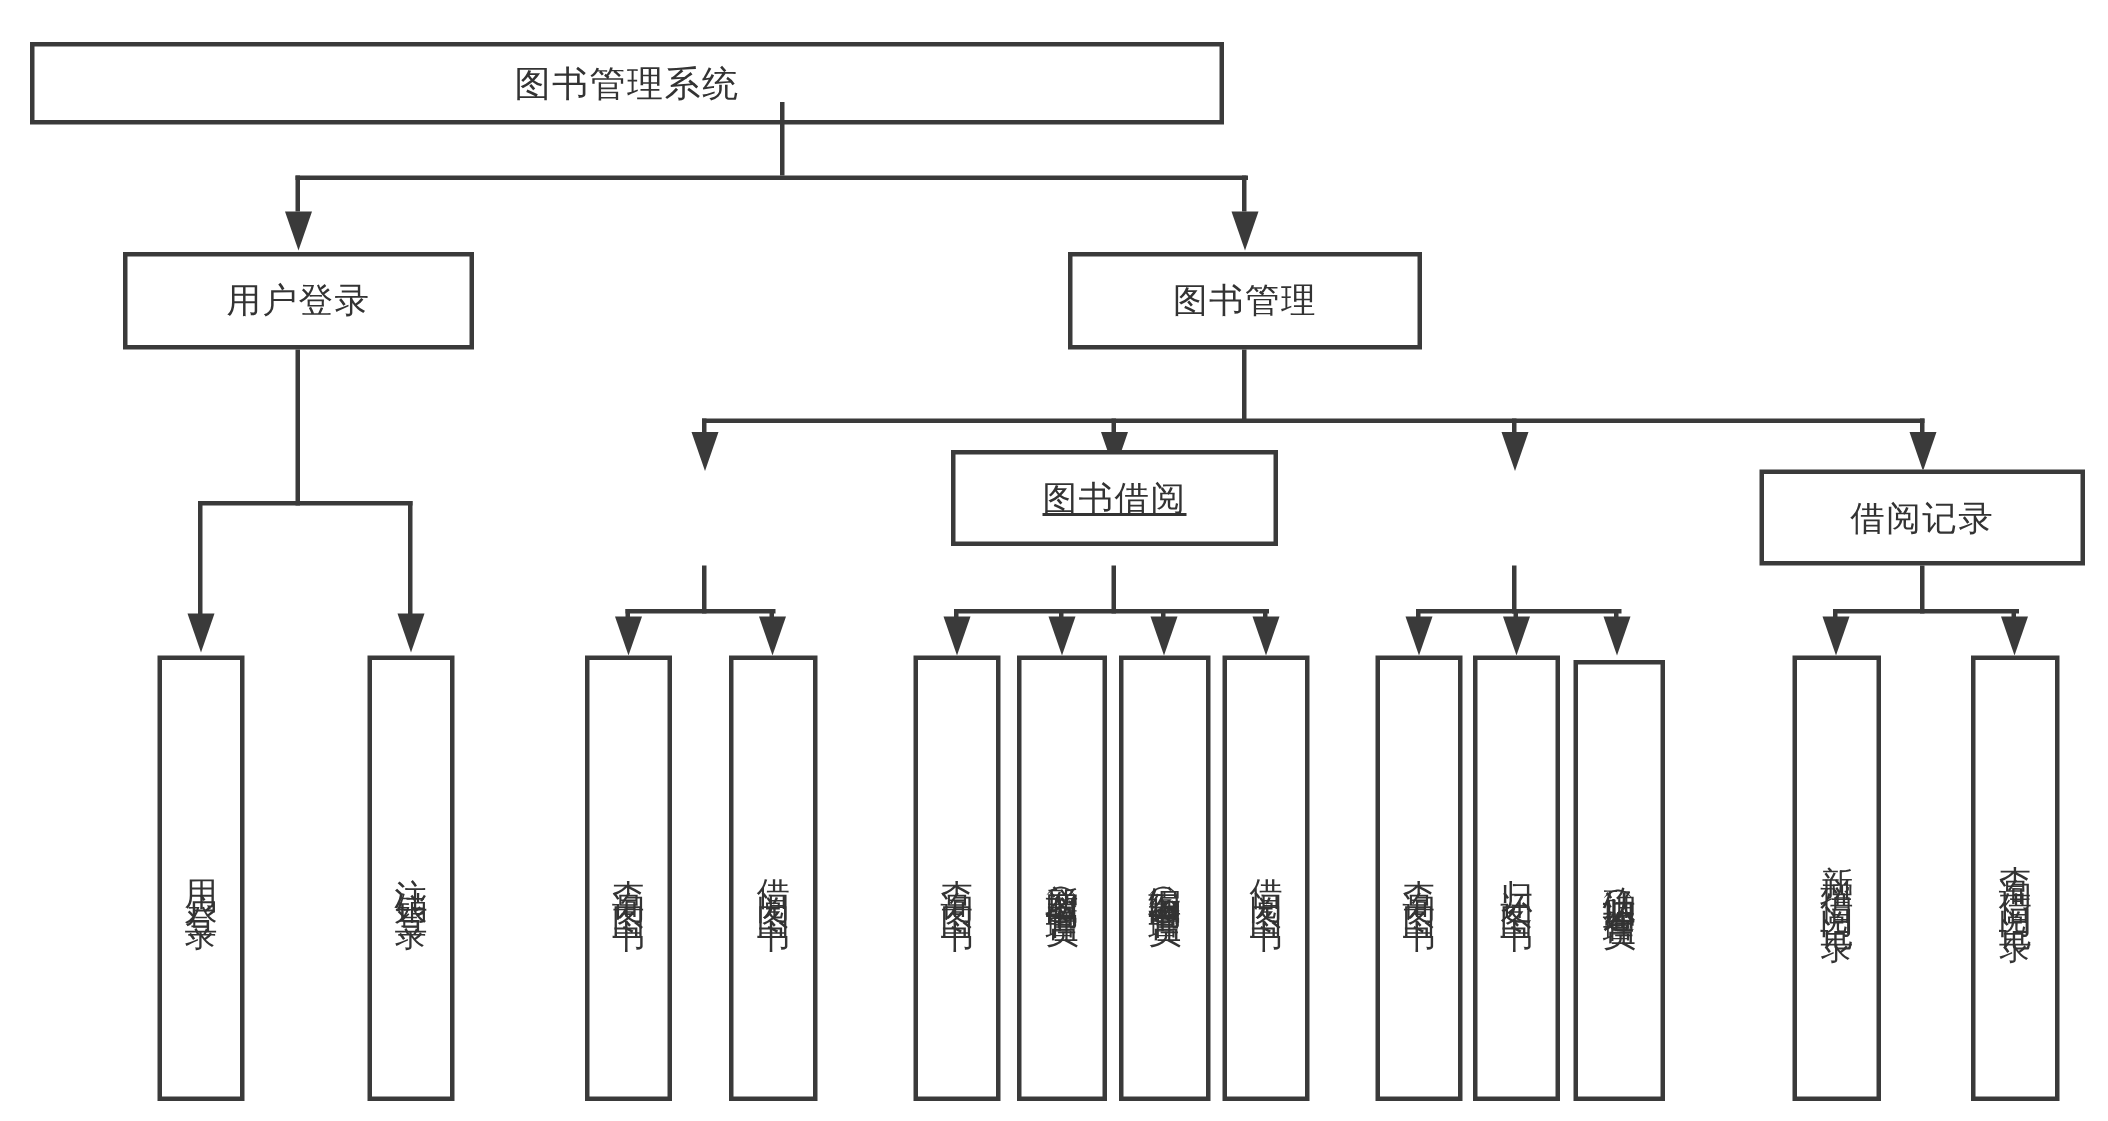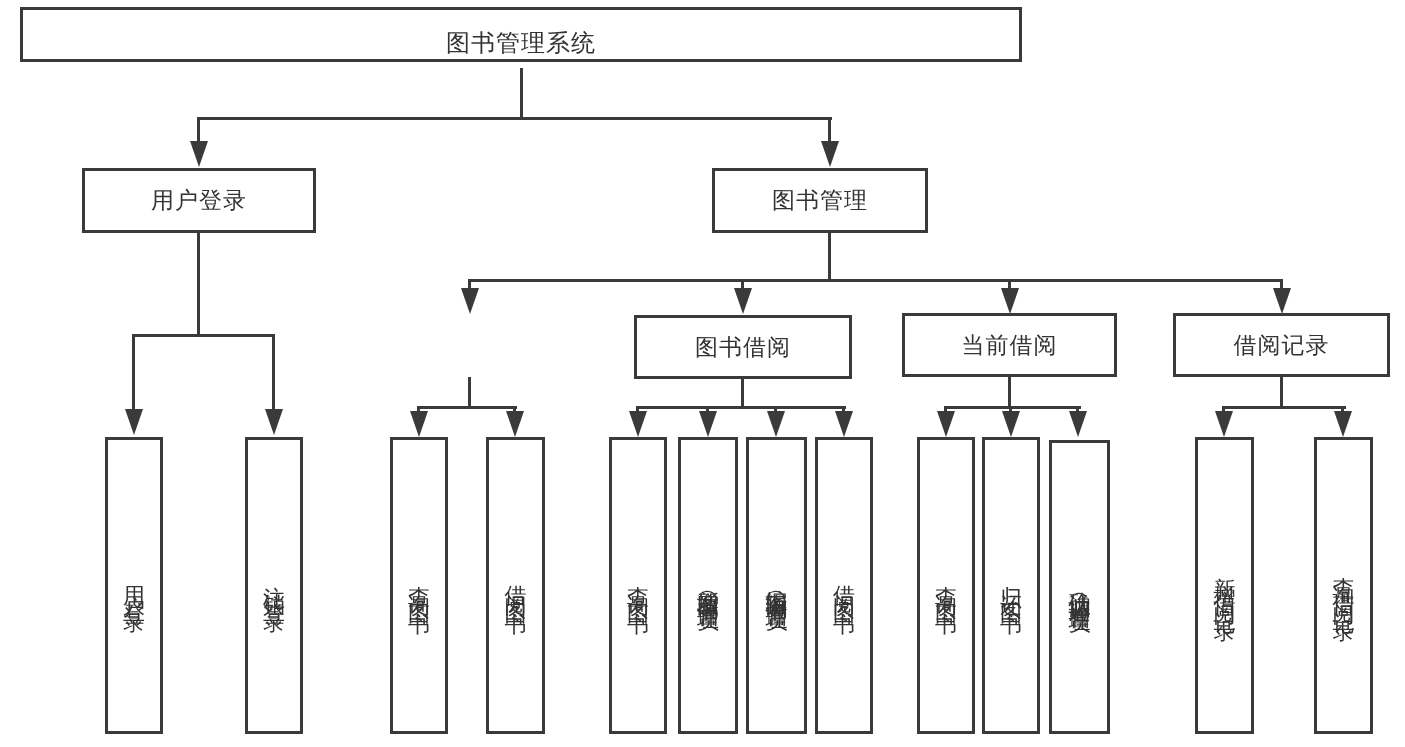--- a/index.html
+++ b/index.html
@@ -34,35 +34,35 @@
   .watermark{
     position:absolute;left:1186px;top:716px;font-size:19px;
     color:var(--wm);white-space:nowrap;
   }
 </style>
 </head>
 <body>
 
 <div class="canvas">
 
-  <div class="box" style="left:20px;top:7px;width:1002px;height:55px;align-items:flex-end;">
+  <div class="box" style="left:20px;top:28px;width:796px;height:55px;">
     <span class="hlabel root-label">图书管理系统</span>
   </div>
 
   <div class="vline" style="left:520px;top:68px;height:49px;"></div>
   <div class="hline" style="left:197px;top:117px;width:635px;"></div>
   <div class="vline" style="left:197px;top:117px;height:24px;"></div>
   <div class="arrow" style="left:190px;top:141px;"></div>
   <div class="vline" style="left:828px;top:117px;height:24px;"></div>
   <div class="arrow" style="left:821px;top:141px;"></div>
 
   <div class="box" style="left:82px;top:168px;width:234px;height:65px;">
     <span class="hlabel">用户登录</span>
   </div>
-  <div class="box" style="left:712px;top:168px;width:216px;height:65px;">
+  <div class="box" style="left:712px;top:168px;width:236px;height:65px;">
     <span class="hlabel">图书管理</span>
   </div>
 
   <div class="vline" style="left:197px;top:233px;height:104px;"></div>
   <div class="hline" style="left:132px;top:334px;width:143px;"></div>
   <div class="vline" style="left:132px;top:334px;height:77px;"></div>
   <div class="arrow" style="left:125px;top:409px;"></div>
   <div class="vline" style="left:272px;top:334px;height:77px;"></div>
   <div class="arrow" style="left:265px;top:409px;"></div>
 
@@ -70,25 +70,22 @@
   <div class="hline" style="left:468px;top:279px;width:815px;"></div>
   <div class="vline" style="left:468px;top:279px;height:12px;"></div>
   <div class="arrow" style="left:461px;top:288px;"></div>
   <div class="vline" style="left:741px;top:279px;height:12px;"></div>
   <div class="arrow" style="left:734px;top:288px;"></div>
   <div class="vline" style="left:1008px;top:279px;height:12px;"></div>
   <div class="arrow" style="left:1001px;top:288px;"></div>
   <div class="vline" style="left:1280px;top:279px;height:12px;"></div>
   <div class="arrow" style="left:1273px;top:288px;"></div>
 
-  <div class="box" style="left:634px;top:315px;width:218px;height:64px;">
+  <div class="box" style="left:634px;top:300px;width:218px;height:64px;text-decoration:underline;">
     <span class="hlabel">图书借阅</span>
-  </div>
-  <div class="box" style="left:902px;top:313px;width:215px;height:64px;">
-    <span class="hlabel">当前借阅</span>
   </div>
   <div class="box" style="left:1173px;top:313px;width:217px;height:64px;">
     <span class="hlabel">借阅记录</span>
   </div>
 
   <div class="vline" style="left:468px;top:377px;height:32px;"></div>
   <div class="hline" style="left:417px;top:406px;width:100px;"></div>
   <div class="vline" style="left:417px;top:406px;height:8px;"></div>
   <div class="arrow" style="left:410px;top:411px;"></div>
   <div class="vline" style="left:513px;top:406px;height:8px;"></div>

